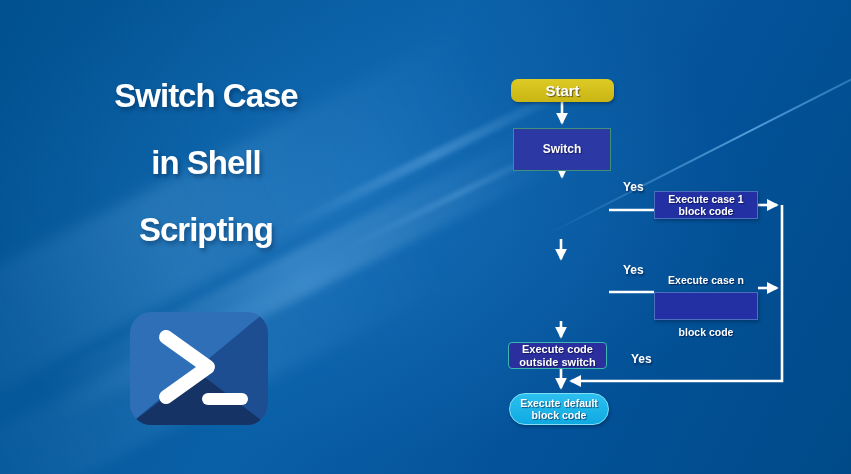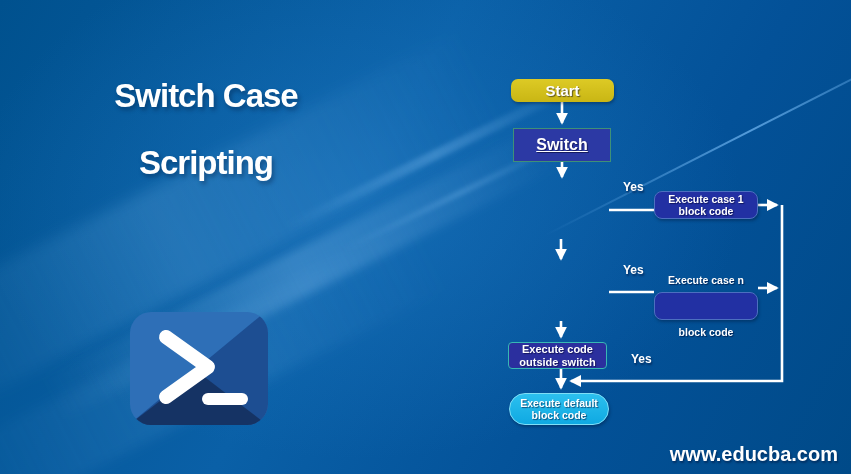--- a/index.html
+++ b/index.html
@@ -50,37 +50,36 @@
     text-align:center;text-shadow:1px 1px 1px rgba(0,0,40,0.55);
     box-sizing:border-box;line-height:1.15;
   }
   .node-start{
     left:511px;top:79px;width:103px;height:23px;
     background:linear-gradient(180deg,#ddca25,#c9b614);
     border-radius:7px;font-size:15px;
     box-shadow:1px 2px 3px rgba(0,20,50,0.35);
   }
   .node-switch{
-    left:513px;top:128px;width:98px;height:34px;
+    left:513px;top:128px;width:98px;height:43px;
     background:#2c39a4;border:1px solid #3f9177;
-    font-size:16px;
-    text-decoration:underline;
+    font-size:12px;
   }
   .diamond{
     left:514px;width:95px;height:57px;
     background:linear-gradient(180deg,#f6ad28,#eb9c13);
     clip-path:polygon(50% 0,100% 50%,50% 100%,0 50%);
     font-size:13px;
   }
   .diamond-case1{top:182px;}
   .diamond-casen{top:264px;}
   .node-exec{
     width:104px;height:28px;left:654px;
     background:#2230a3;border:1px solid #4c6fc0;
-    border-radius:8px;font-size:10.5px;
+    border-radius:0;font-size:10.5px;
     box-shadow:1px 2px 3px rgba(0,20,50,0.35);
   }
   .exec-case1{top:191px;}
   .exec-casen{top:292px;gap:40px;}
   .node-outside{
     left:508px;top:342px;width:99px;height:27px;
     background:#2b2f9e;border:1px solid #37b8b4;
     border-radius:4px;font-size:11px;
   }
   .node-default{
@@ -113,20 +112,21 @@
 
   <div class="streak s1"></div>
   <div class="streak s6"></div>
   <div class="streak s2"></div>
   <div class="streak s4"></div>
   <div class="streak s5"></div>
   <div class="streak s3"></div>
 
   <div class="title">
     <div>Switch Case</div>
+    <div>in Shell</div>
     <div>Scripting</div>
   </div>
 
   <div class="ps-icon">
     <svg width="142" height="117" viewBox="0 0 142 117">
       <defs>
         <clipPath id="psclip">
             <rect x="2" y="2" width="138" height="113" rx="21" ry="21"></rect>
           </clipPath>
       </defs>
@@ -187,15 +187,14 @@
 
   <div class="node node-default">
     <span>Execute default</span>
     <span>block code</span>
   </div>
 
   <div class="yes-label yes-1">Yes</div>
   <div class="yes-label yes-2">Yes</div>
   <div class="yes-label yes-3">Yes</div>
 
-  <div class="website">www.educba.com</div>
 
 </div>
 
 </body></html>

